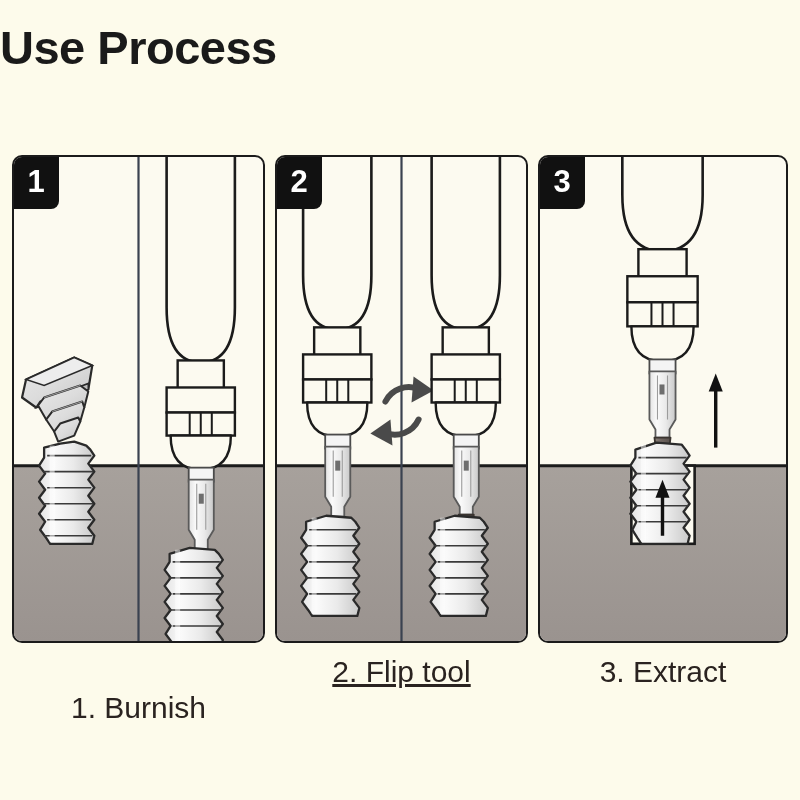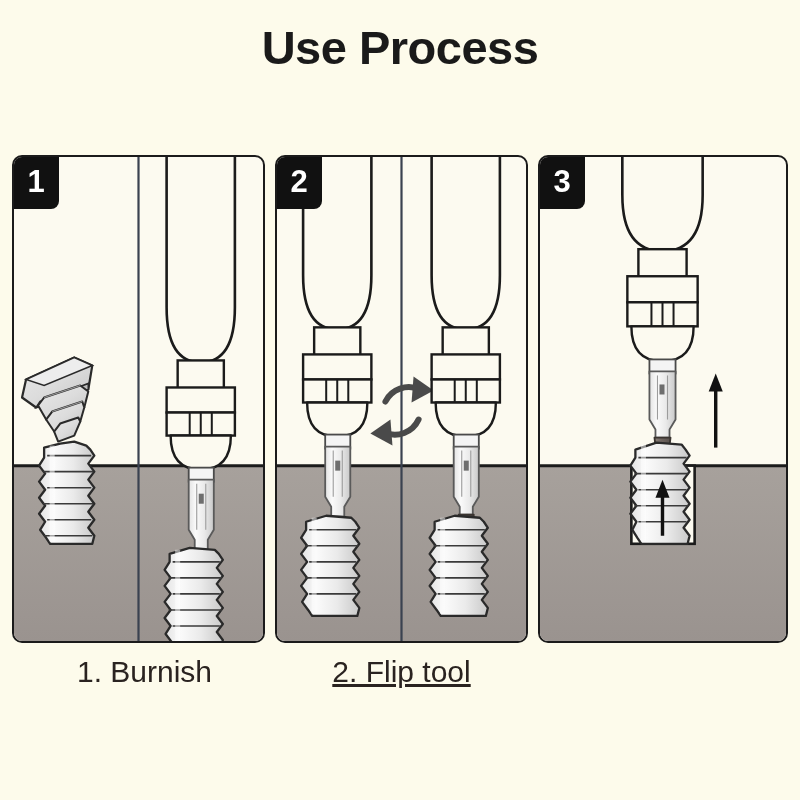--- a/index.html
+++ b/index.html
@@ -6,21 +6,20 @@
   body{
     width:800px;height:800px;
     background:#FDFBEB;
     font-family:"Liberation Sans", sans-serif;
     overflow:hidden;
     position:relative;
   }
   #page-title{
     position:absolute;
     top:20px;left:0;width:800px;
-    text-align:center;
     font-size:47px;
     font-weight:bold;
     letter-spacing:-0.5px;
     color:#1a1a1a;
   }
   #panels{
     position:absolute;
     top:155px;left:12px;
     width:776px;height:488px;
   }
@@ -60,21 +59,21 @@
     width:776px;height:50px;
   }
   .caption{
     position:absolute;
     top:0;
     text-align:center;
     font-size:30px;
     color:#2a2320;
     font-weight:normal;
   }
-  #caption-1{left:6px;width:253px;}
+  #caption-1{left:0px;width:253px;margin-top:36px;}
   #caption-2{left:263px;width:253px;text-decoration:underline;}
   #caption-3{left:526px;width:250px;}
 </style>
 </head>
 <body>
 
 <div id="page-title">Use Process</div>
 
 <div id="panels">
 
@@ -338,13 +337,14 @@
       </g>
     </svg>
     <div class="badge">3</div>
   </div>
 
 </div>
 
 <div id="captions">
   <div class="caption" id="caption-1">1. Burnish</div>
   <div class="caption" id="caption-2">2. Flip tool</div>
+  <div class="caption" id="caption-3">3. Extract</div>
 </div>
 
 </body></html>

